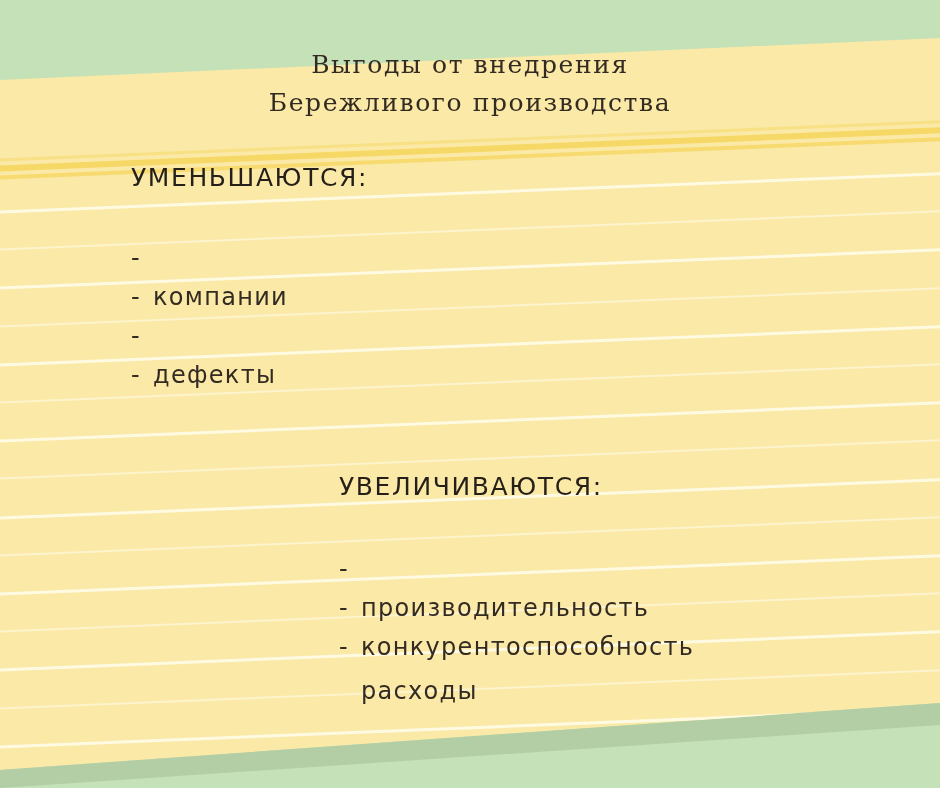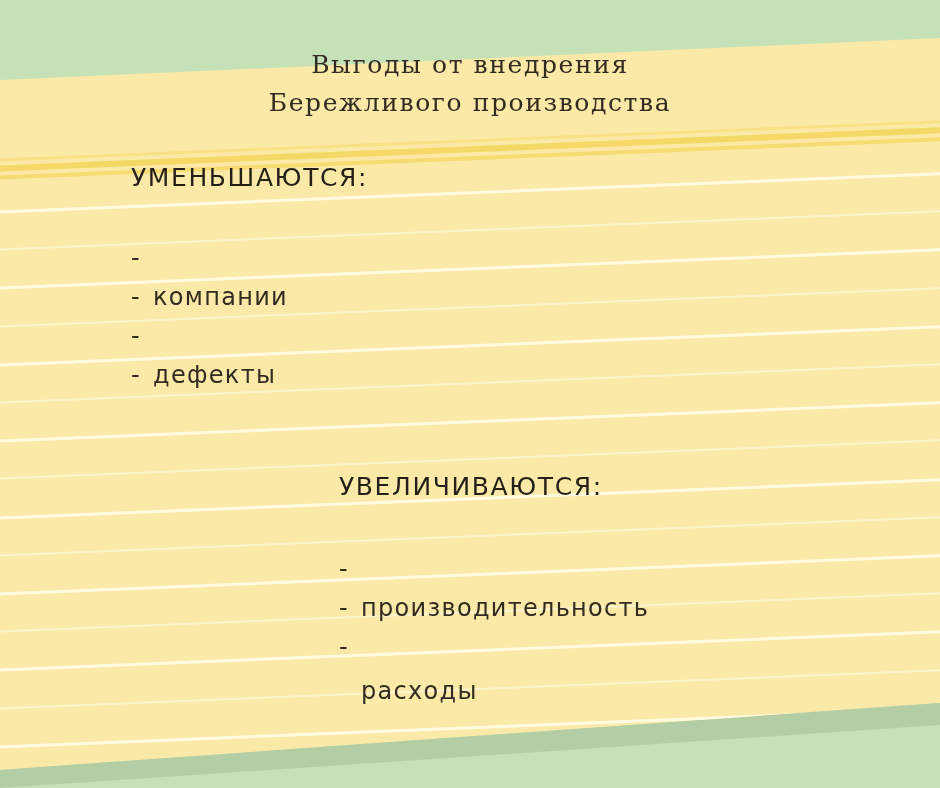--- a/index.html
+++ b/index.html
@@ -203,18 +203,19 @@
     <ul class="bullets">
       <li class="bullet">
         <span class="dash">-</span>
       </li>
       <li class="bullet">
         <span class="dash">-</span>
         <span class="bullet-text">производительность</span>
       </li>
       <li class="bullet">
         <span class="dash">-</span>
+        <span class="bullet-text">конкурентоспособность</span>
       </li>
       <li class="bullet-cont">расходы</li>
     </ul>
   </div>
 
 </div>
 
 </body></html>

